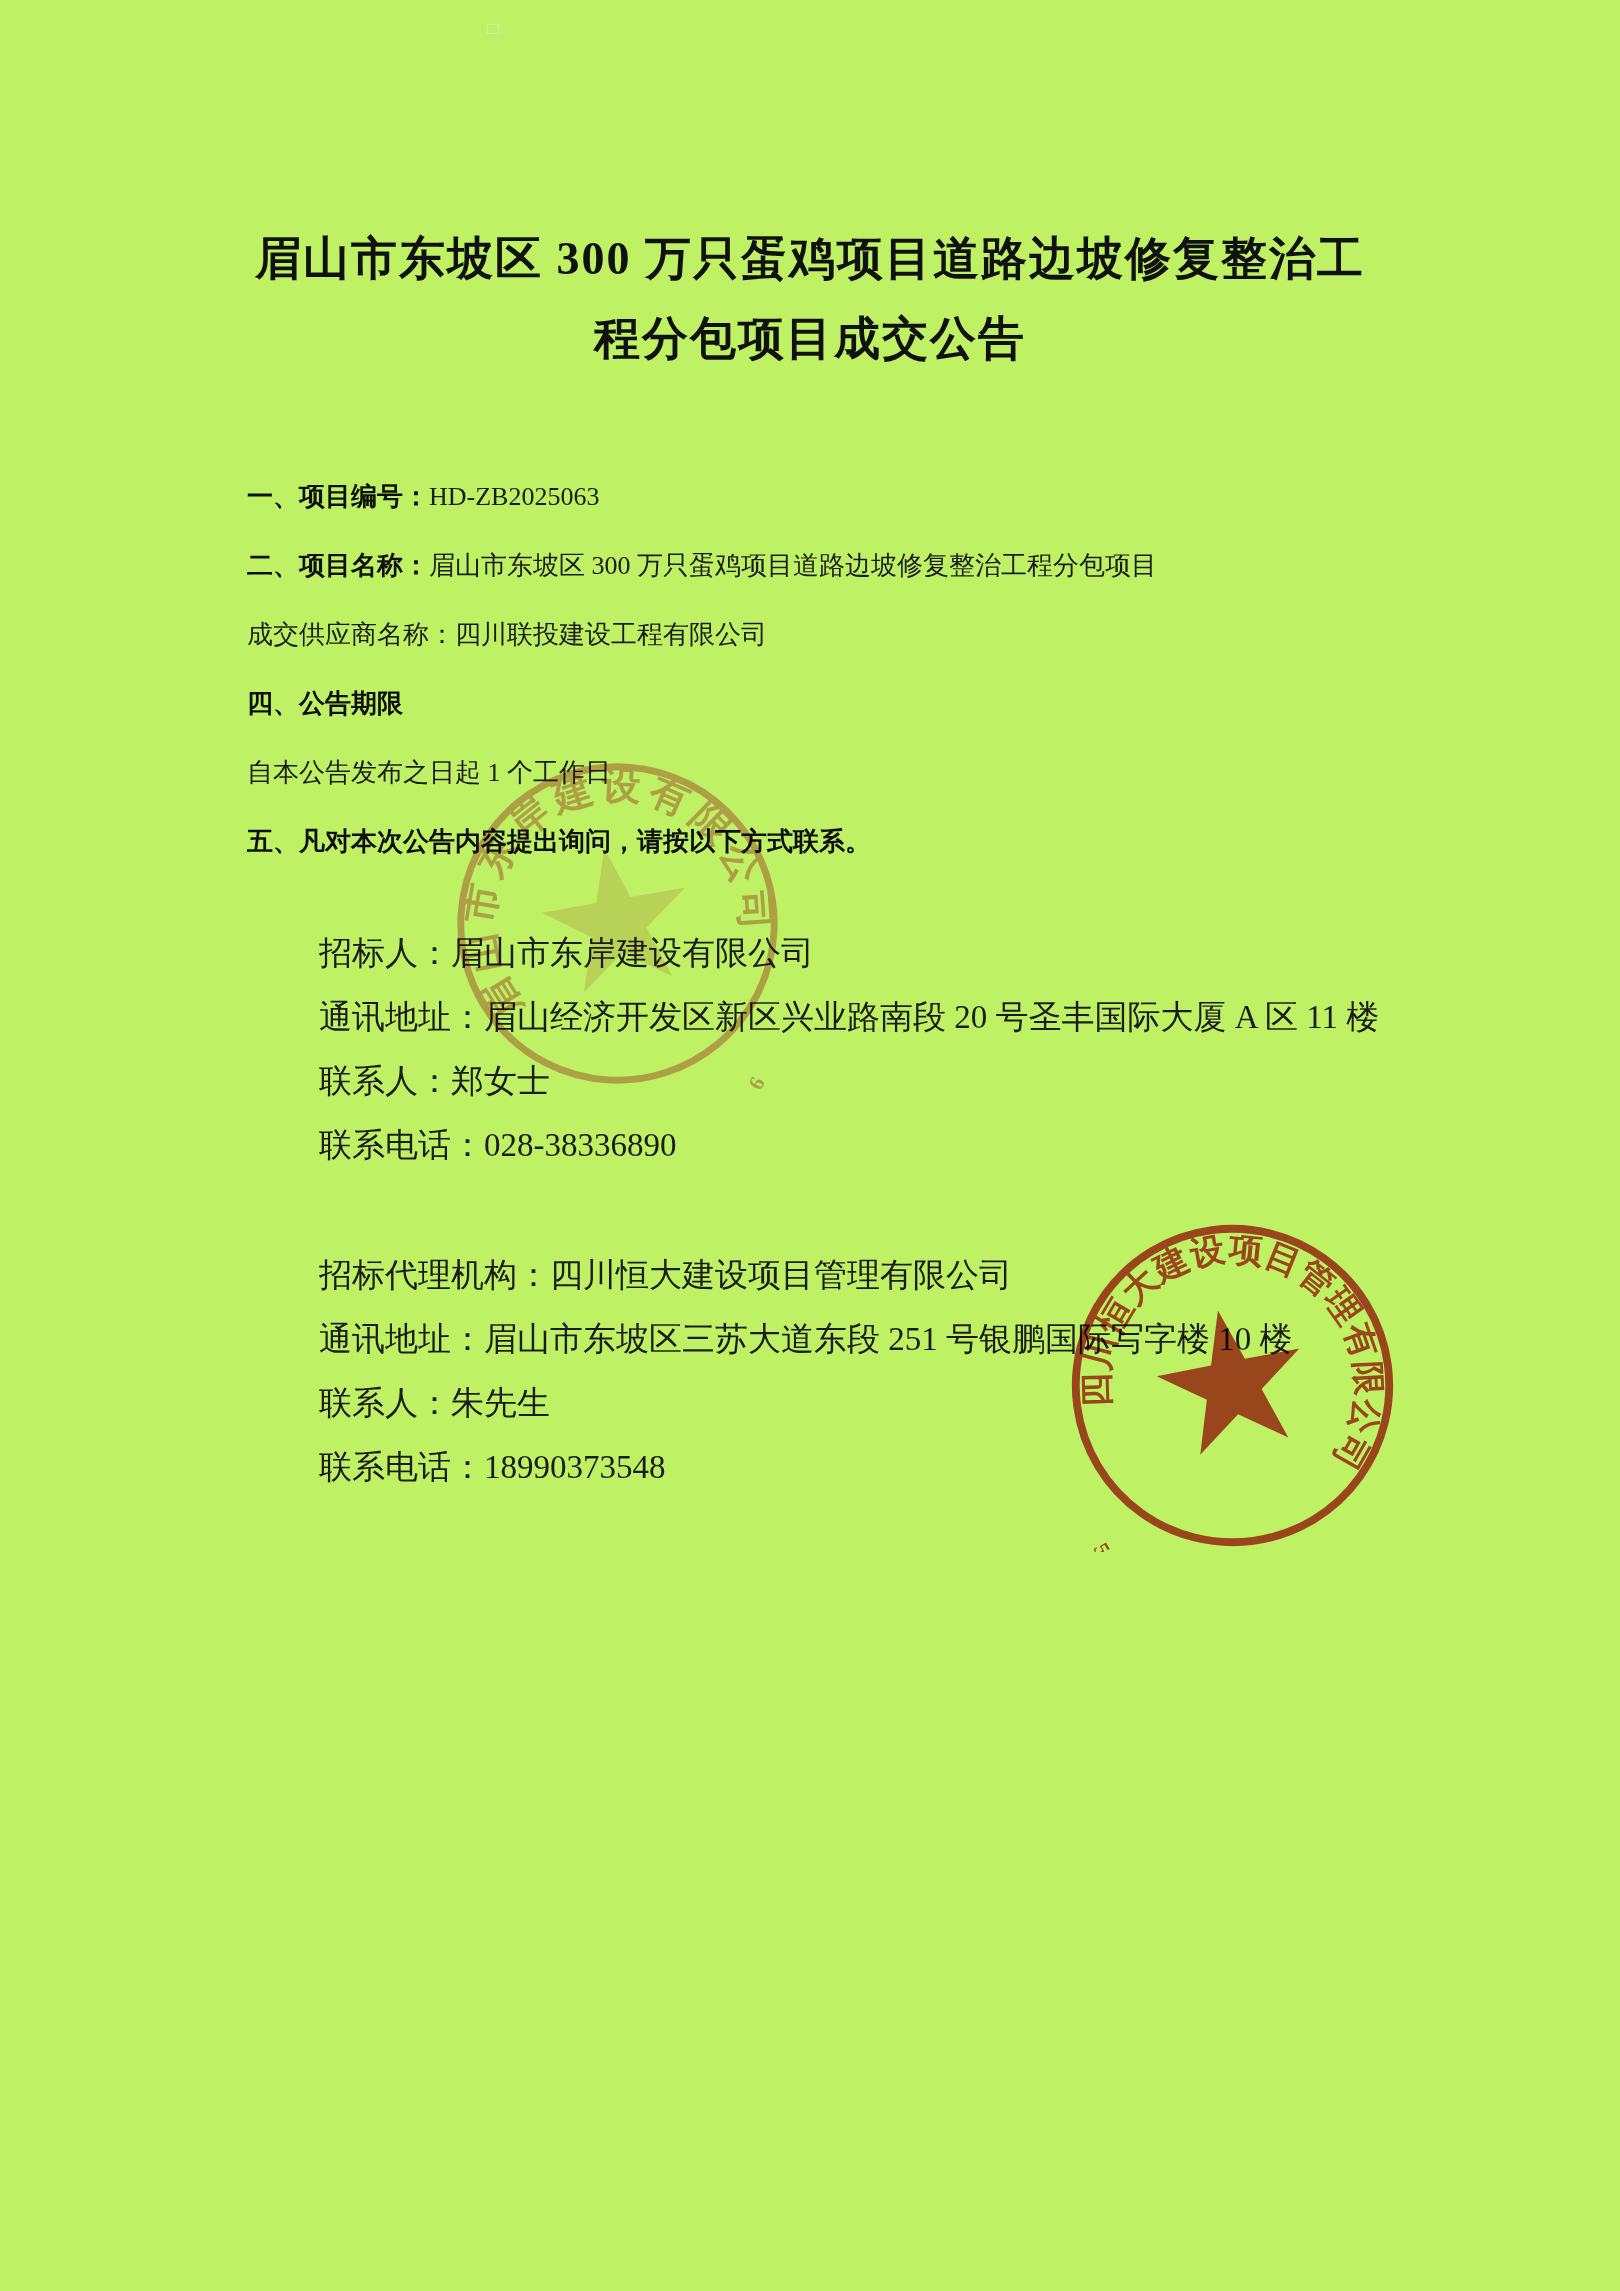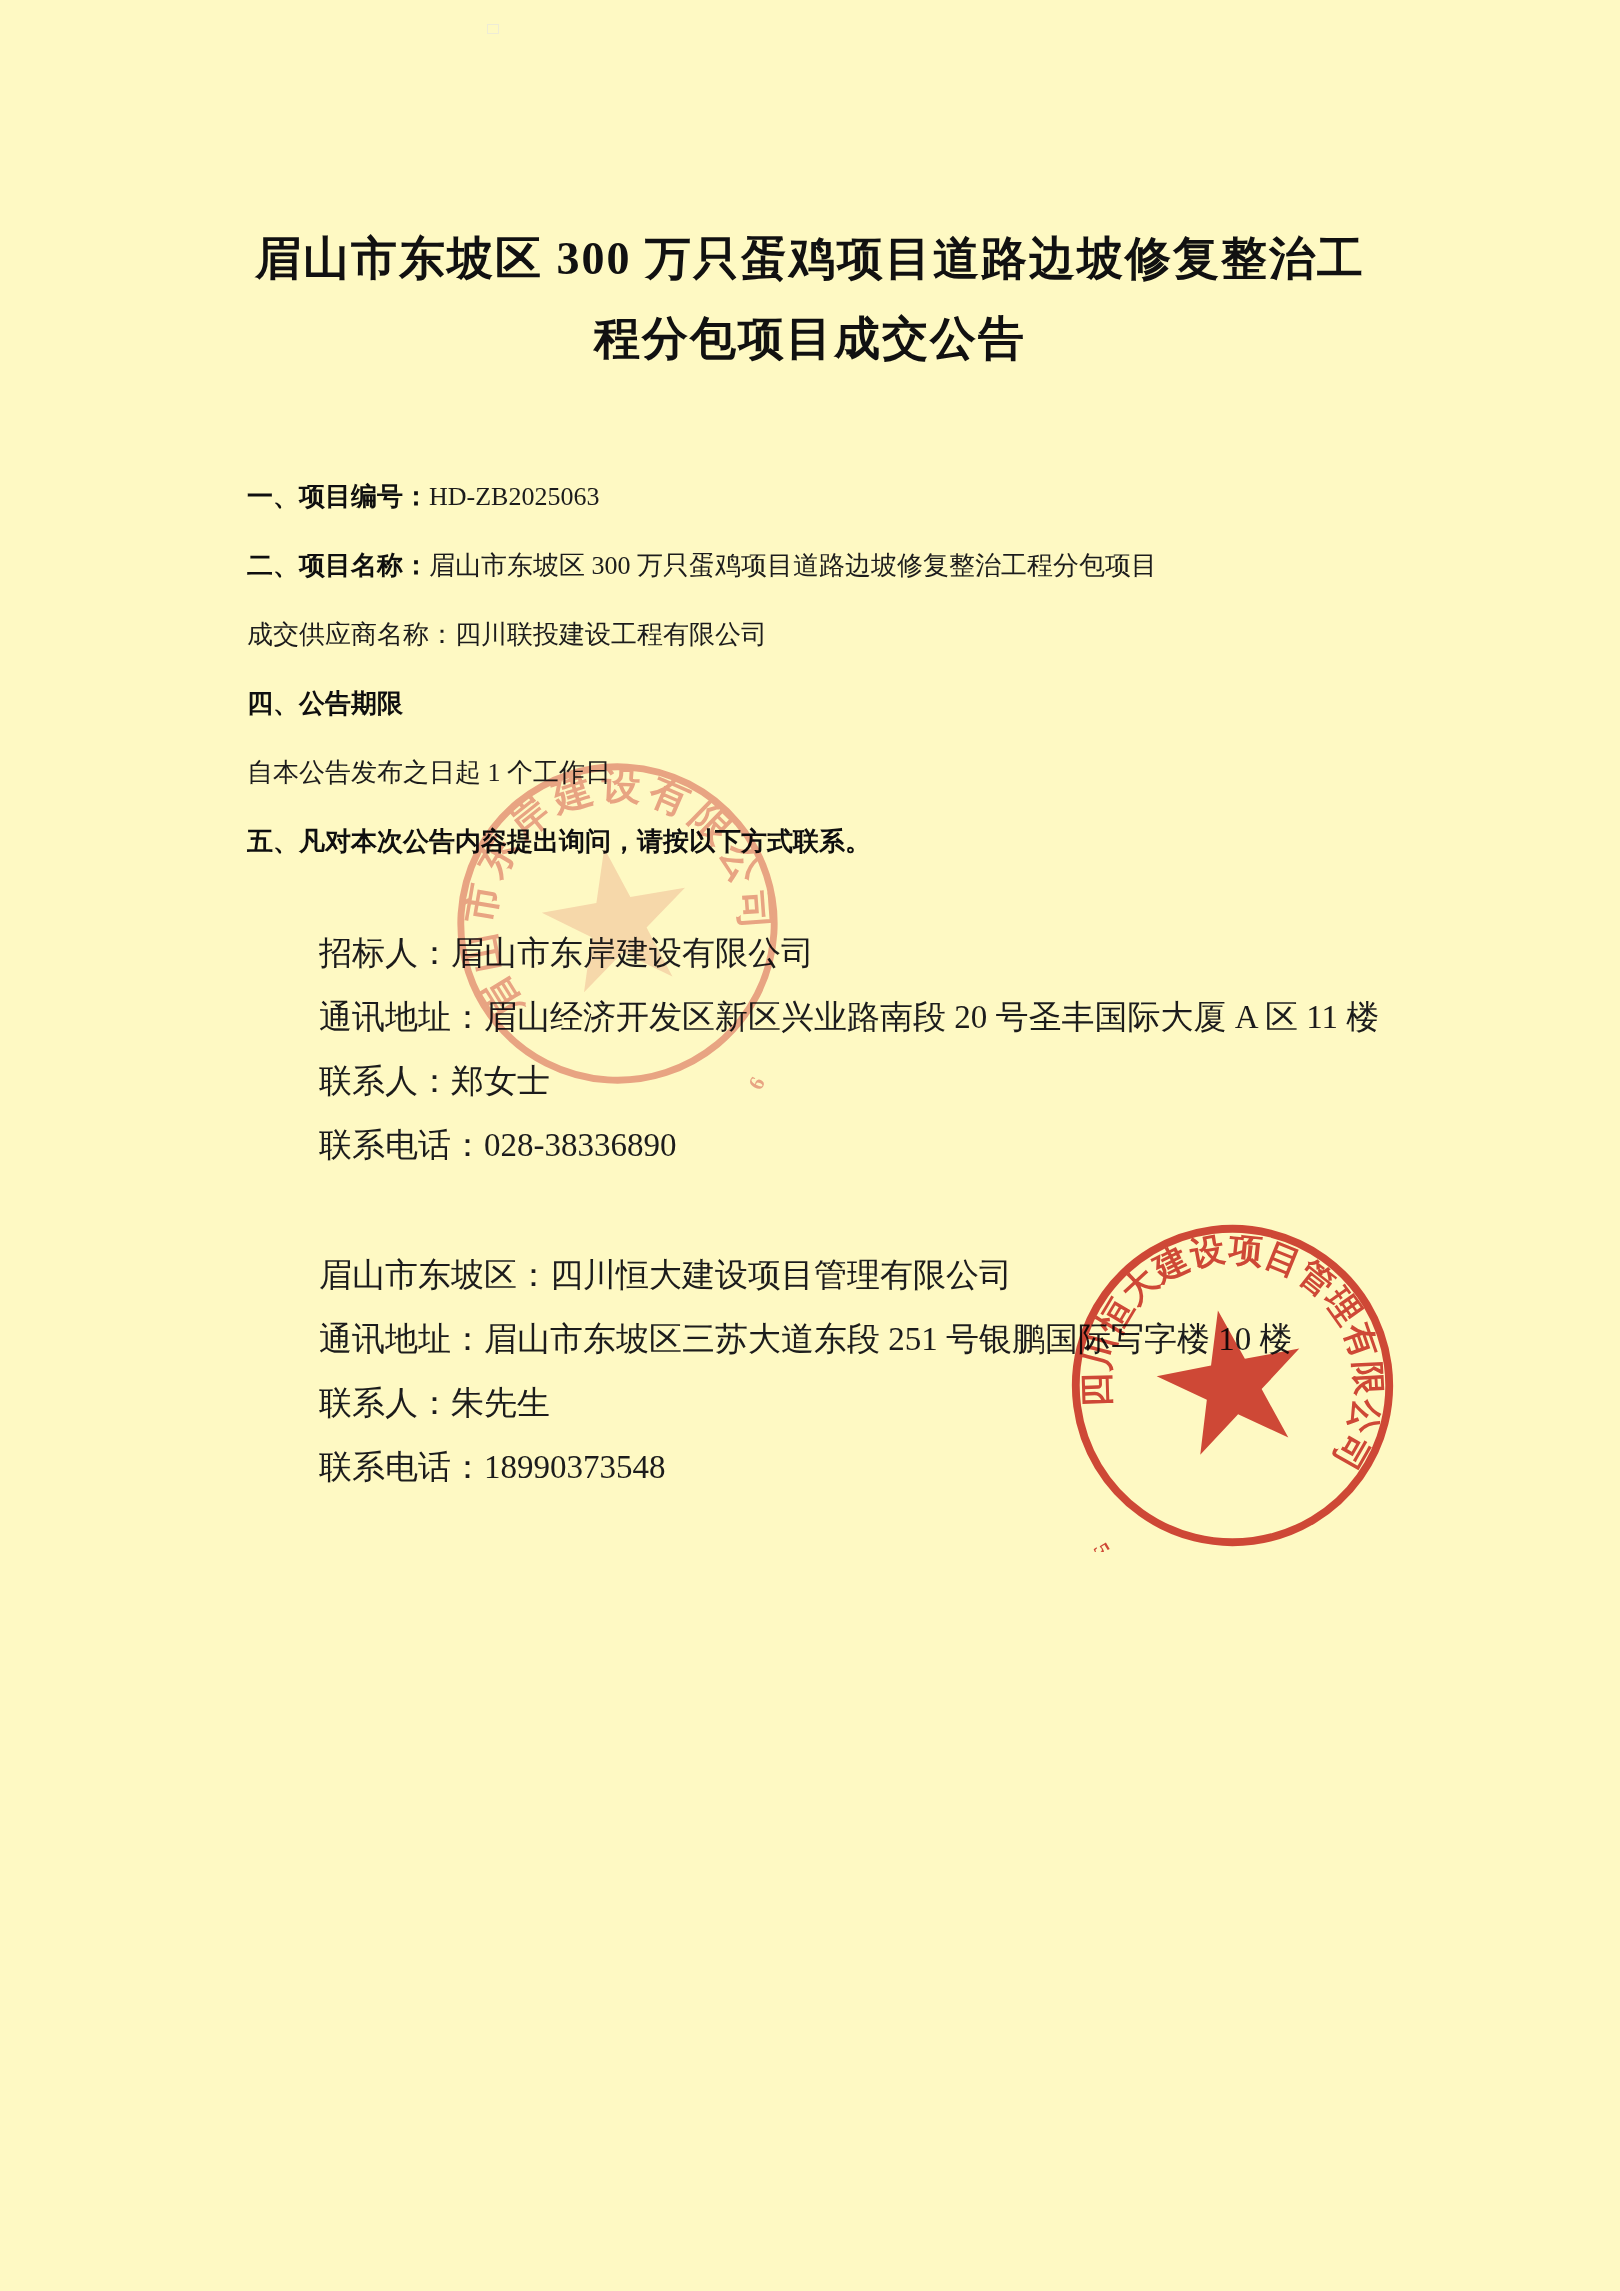--- a/index.html
+++ b/index.html
@@ -11,21 +11,21 @@
     width: 1620px;
     height: 2292px;
     position: relative;
     overflow: hidden;
     font-family: "Liberation Serif", "DejaVu Serif", serif;
     color: #1c1c1c;
   }
   .page {
     position: absolute;
     inset: 0;
-    background: #fef9c3;
+    background: #bef264;
   }
   
   .title-block {
     position: absolute;
     top: 219px;
     left: 0;
     width: 100%;
     text-align: center;
     font-weight: bold;
     font-size: 46px;
@@ -121,21 +121,21 @@
   </div>
 
   <div class="contact-block first">
     <div class="line">招标人：眉山市东岸建设有限公司</div>
     <div class="line">通讯地址：眉山经济开发区新区兴业路南段 20 号圣丰国际大厦 A 区 11 楼</div>
     <div class="line">联系人：郑女士</div>
     <div class="line">联系电话：028-38336890</div>
   </div>
 
   <div class="contact-block second">
-    <div class="line">眉山市东坡区：四川恒大建设项目管理有限公司</div>
+    <div class="line">招标代理机构：四川恒大建设项目管理有限公司</div>
     <div class="line">通讯地址：眉山市东坡区三苏大道东段 251 号银鹏国际写字楼 10 楼</div>
     <div class="line">联系人：朱先生</div>
     <div class="line">联系电话：18990373548</div>
   </div>
 
   <svg class="stamp stamp-tenderer seal-light" viewBox="0 0 340 340" xmlns="http://www.w3.org/2000/svg">
     <g transform="rotate(-18 170 170)" fill="#d4575b" stroke="none">
       <circle cx="170" cy="170" r="160" fill="none" stroke="#d4575b" stroke-width="7"></circle>
       <polygon transform="rotate(8 170 170)" fill="#d4575b" fill-opacity="0.38" points="170,92 187.6,145.7 244.2,145.9 198.5,179.3 215.8,233.1 170,200 124.2,233.1 141.5,179.3 95.8,145.9 152.4,145.7"></polygon>
       <defs>

